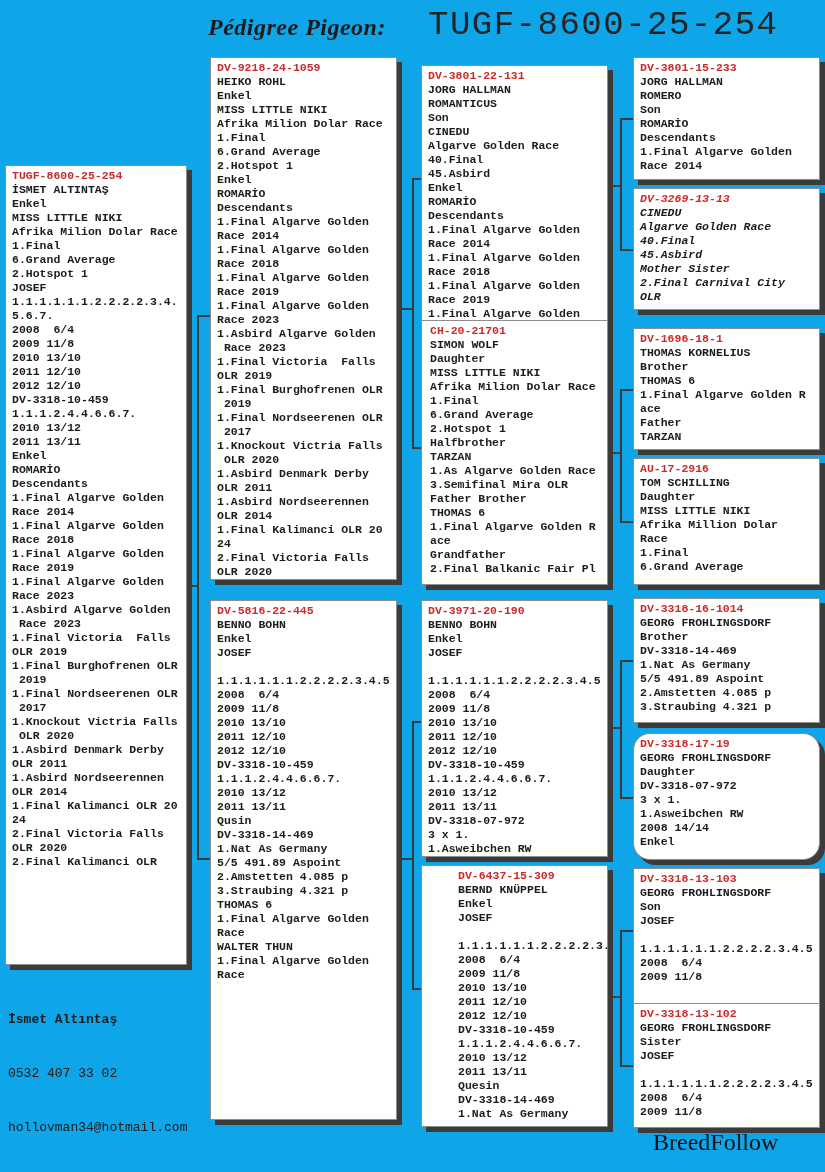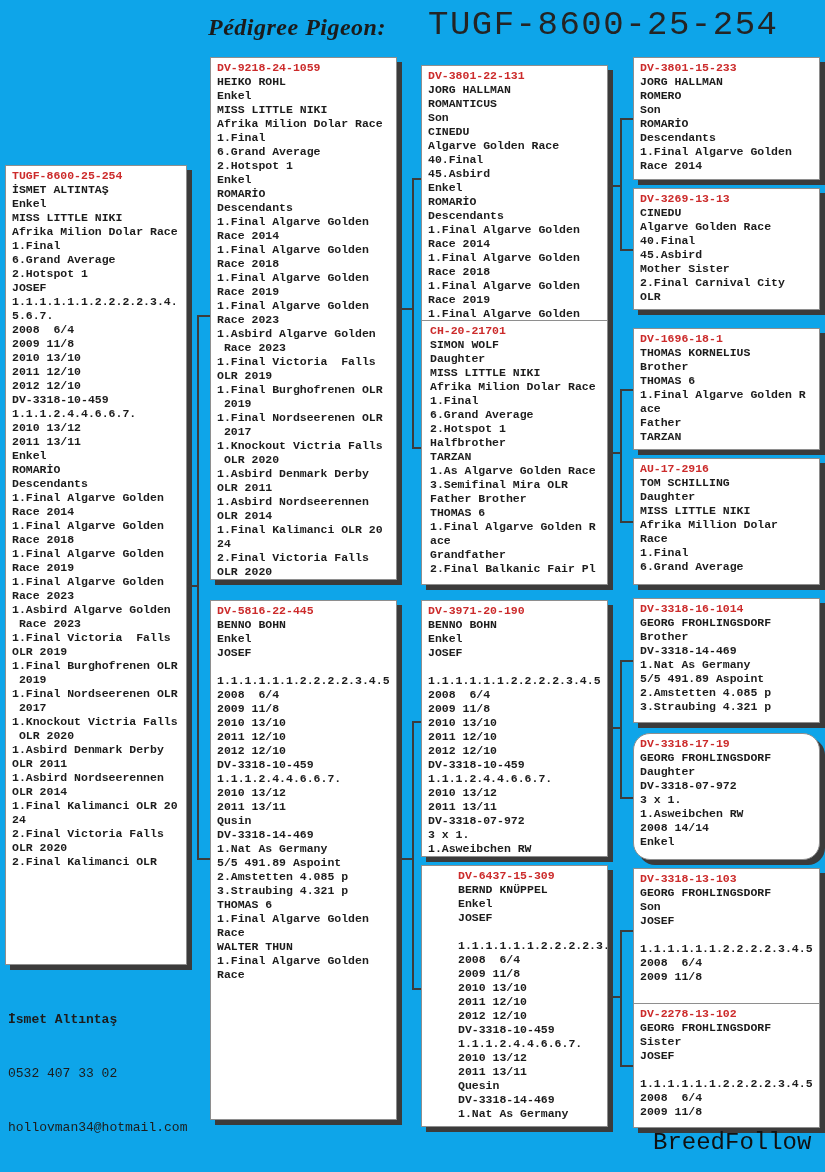--- a/index.html
+++ b/index.html
@@ -28,21 +28,21 @@
   .pbox .body { white-space:pre-wrap; }
   .cline { position:absolute; background:#3c3c3c; }
   .contact {
     position:absolute; left:8px; top:975px;
     font-family:"Liberation Mono", monospace; font-size:13px; line-height:18px;
     color:#1c1c1c; white-space:pre;
   }
   .contact .cname { font-weight:bold; }
   .brand {
     position:absolute; left:653px; top:1129px;
-    font-family:Liberation Mono, monospace; font-size:24px; color:#101010;
+    font-family:Liberation Serif, serif; font-size:24px; color:#101010;
   }
 </style>
 </head>
 <body>
 
 <div id="page">
 
   <div class="ped-label">Pédigree Pigeon:</div>
   <div class="ring-big">TUGF-8600-25-254</div>
 
@@ -252,21 +252,21 @@
   <div class="pbox" style="left:633px; top:57px; width:187px; height:123px;">
     <span class="ring" style="color:#cc2b2b">DV-3801-15-233</span>
     <div class="body">JORG HALLMAN
 ROMERO
 Son
 ROMARİO
 Descendants
 1.Final Algarve Golden
 Race 2014</div>
   </div>
-  <div class="pbox" style="left:633px; top:188px; width:187px; height:122px;">
+  <div class="pbox" style="left:633px; top:188px; width:187px; height:122px;font-style:italic;">
     <span class="ring" style="color:#cc2b2b">DV-3269-13-13</span>
     <div class="body">CINEDU
 Algarve Golden Race
 40.Final
 45.Asbird
 Mother Sister
 2.Final Carnival City
 OLR</div>
   </div>
   <div class="pbox" style="left:633px; top:328px; width:187px; height:122px;">
@@ -313,21 +313,21 @@
     <span class="ring" style="color:#cc2b2b">DV-3318-13-103</span>
     <div class="body">GEORG FROHLINGSDORF
 Son
 JOSEF
 
 1.1.1.1.1.1.2.2.2.2.3.4.5
 2008  6/4
 2009 11/8</div>
   </div>
   <div class="pbox" style="left:633px; top:1003px; width:187px; height:125px;">
-    <span class="ring" style="color:#cc2b2b">DV-2278-13-102</span>
+    <span class="ring" style="color:#cc2b2b">DV-3318-13-102</span>
     <div class="body">GEORG FROHLINGSDORF
 Sister
 JOSEF
 
 1.1.1.1.1.1.2.2.2.2.3.4.5
 2008  6/4
 2009 11/8</div>
   </div>
 
   <div class="cline" style="left:187px; top:585px; width:10px; height:2px;"></div>

